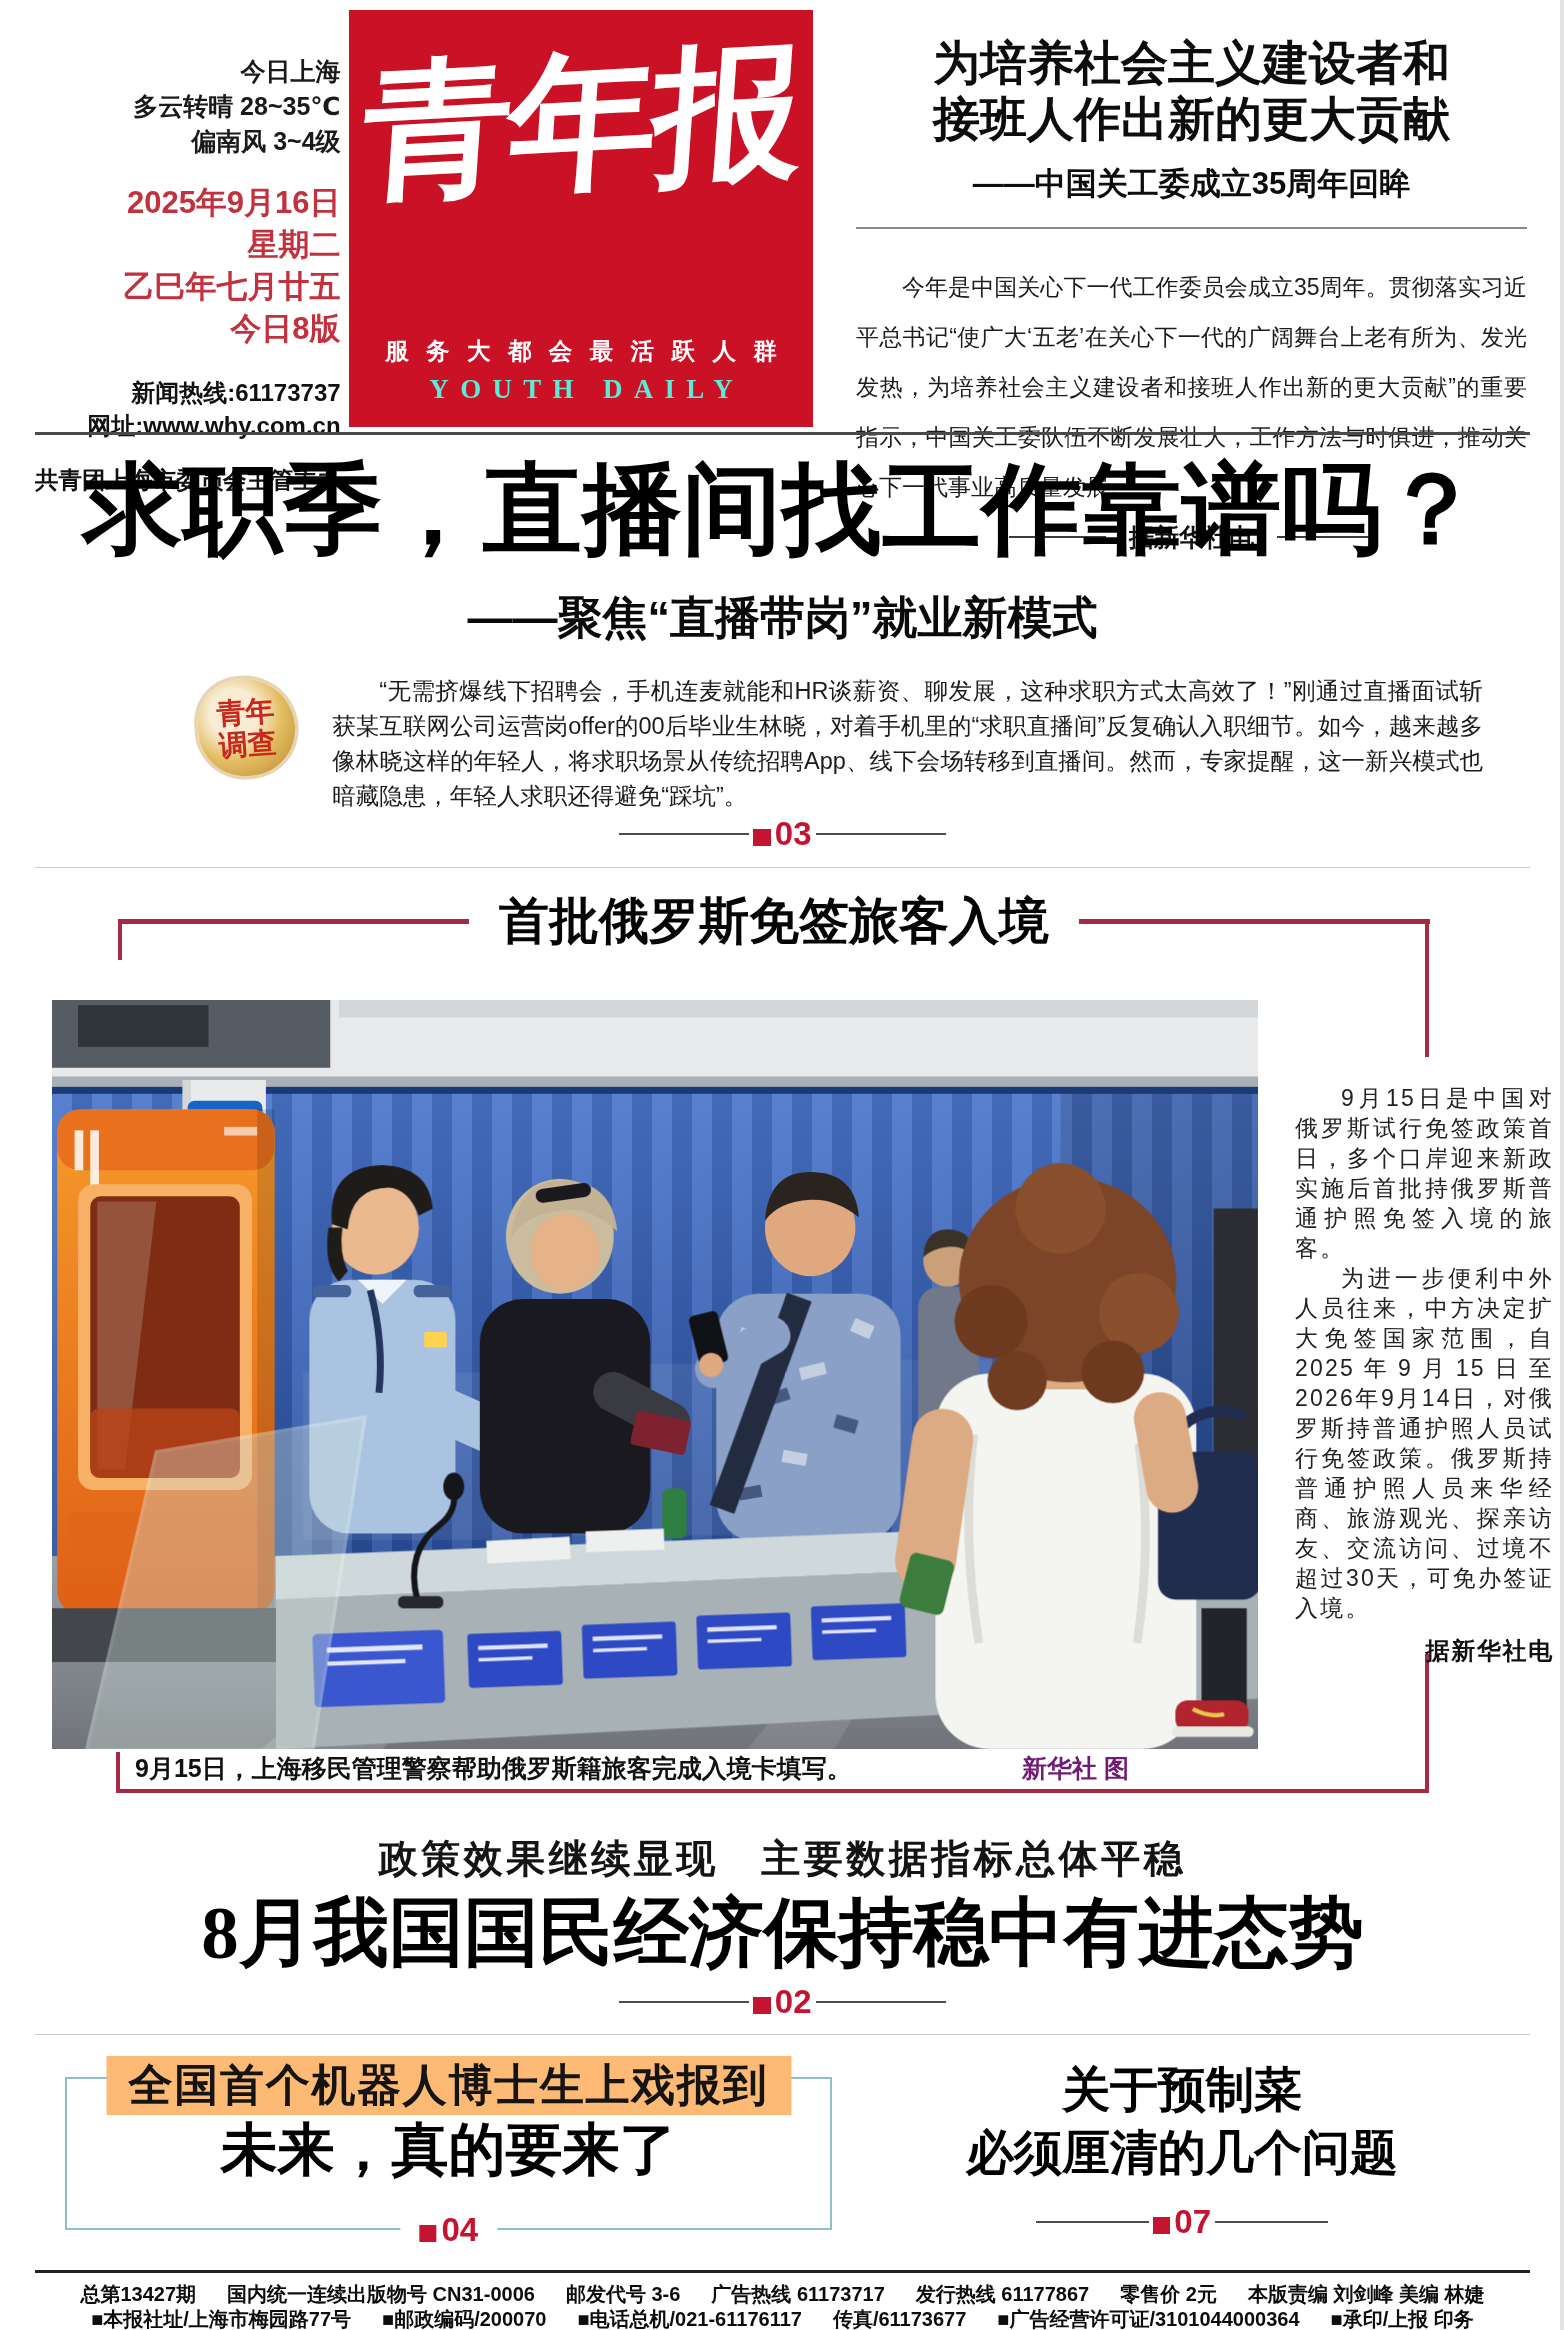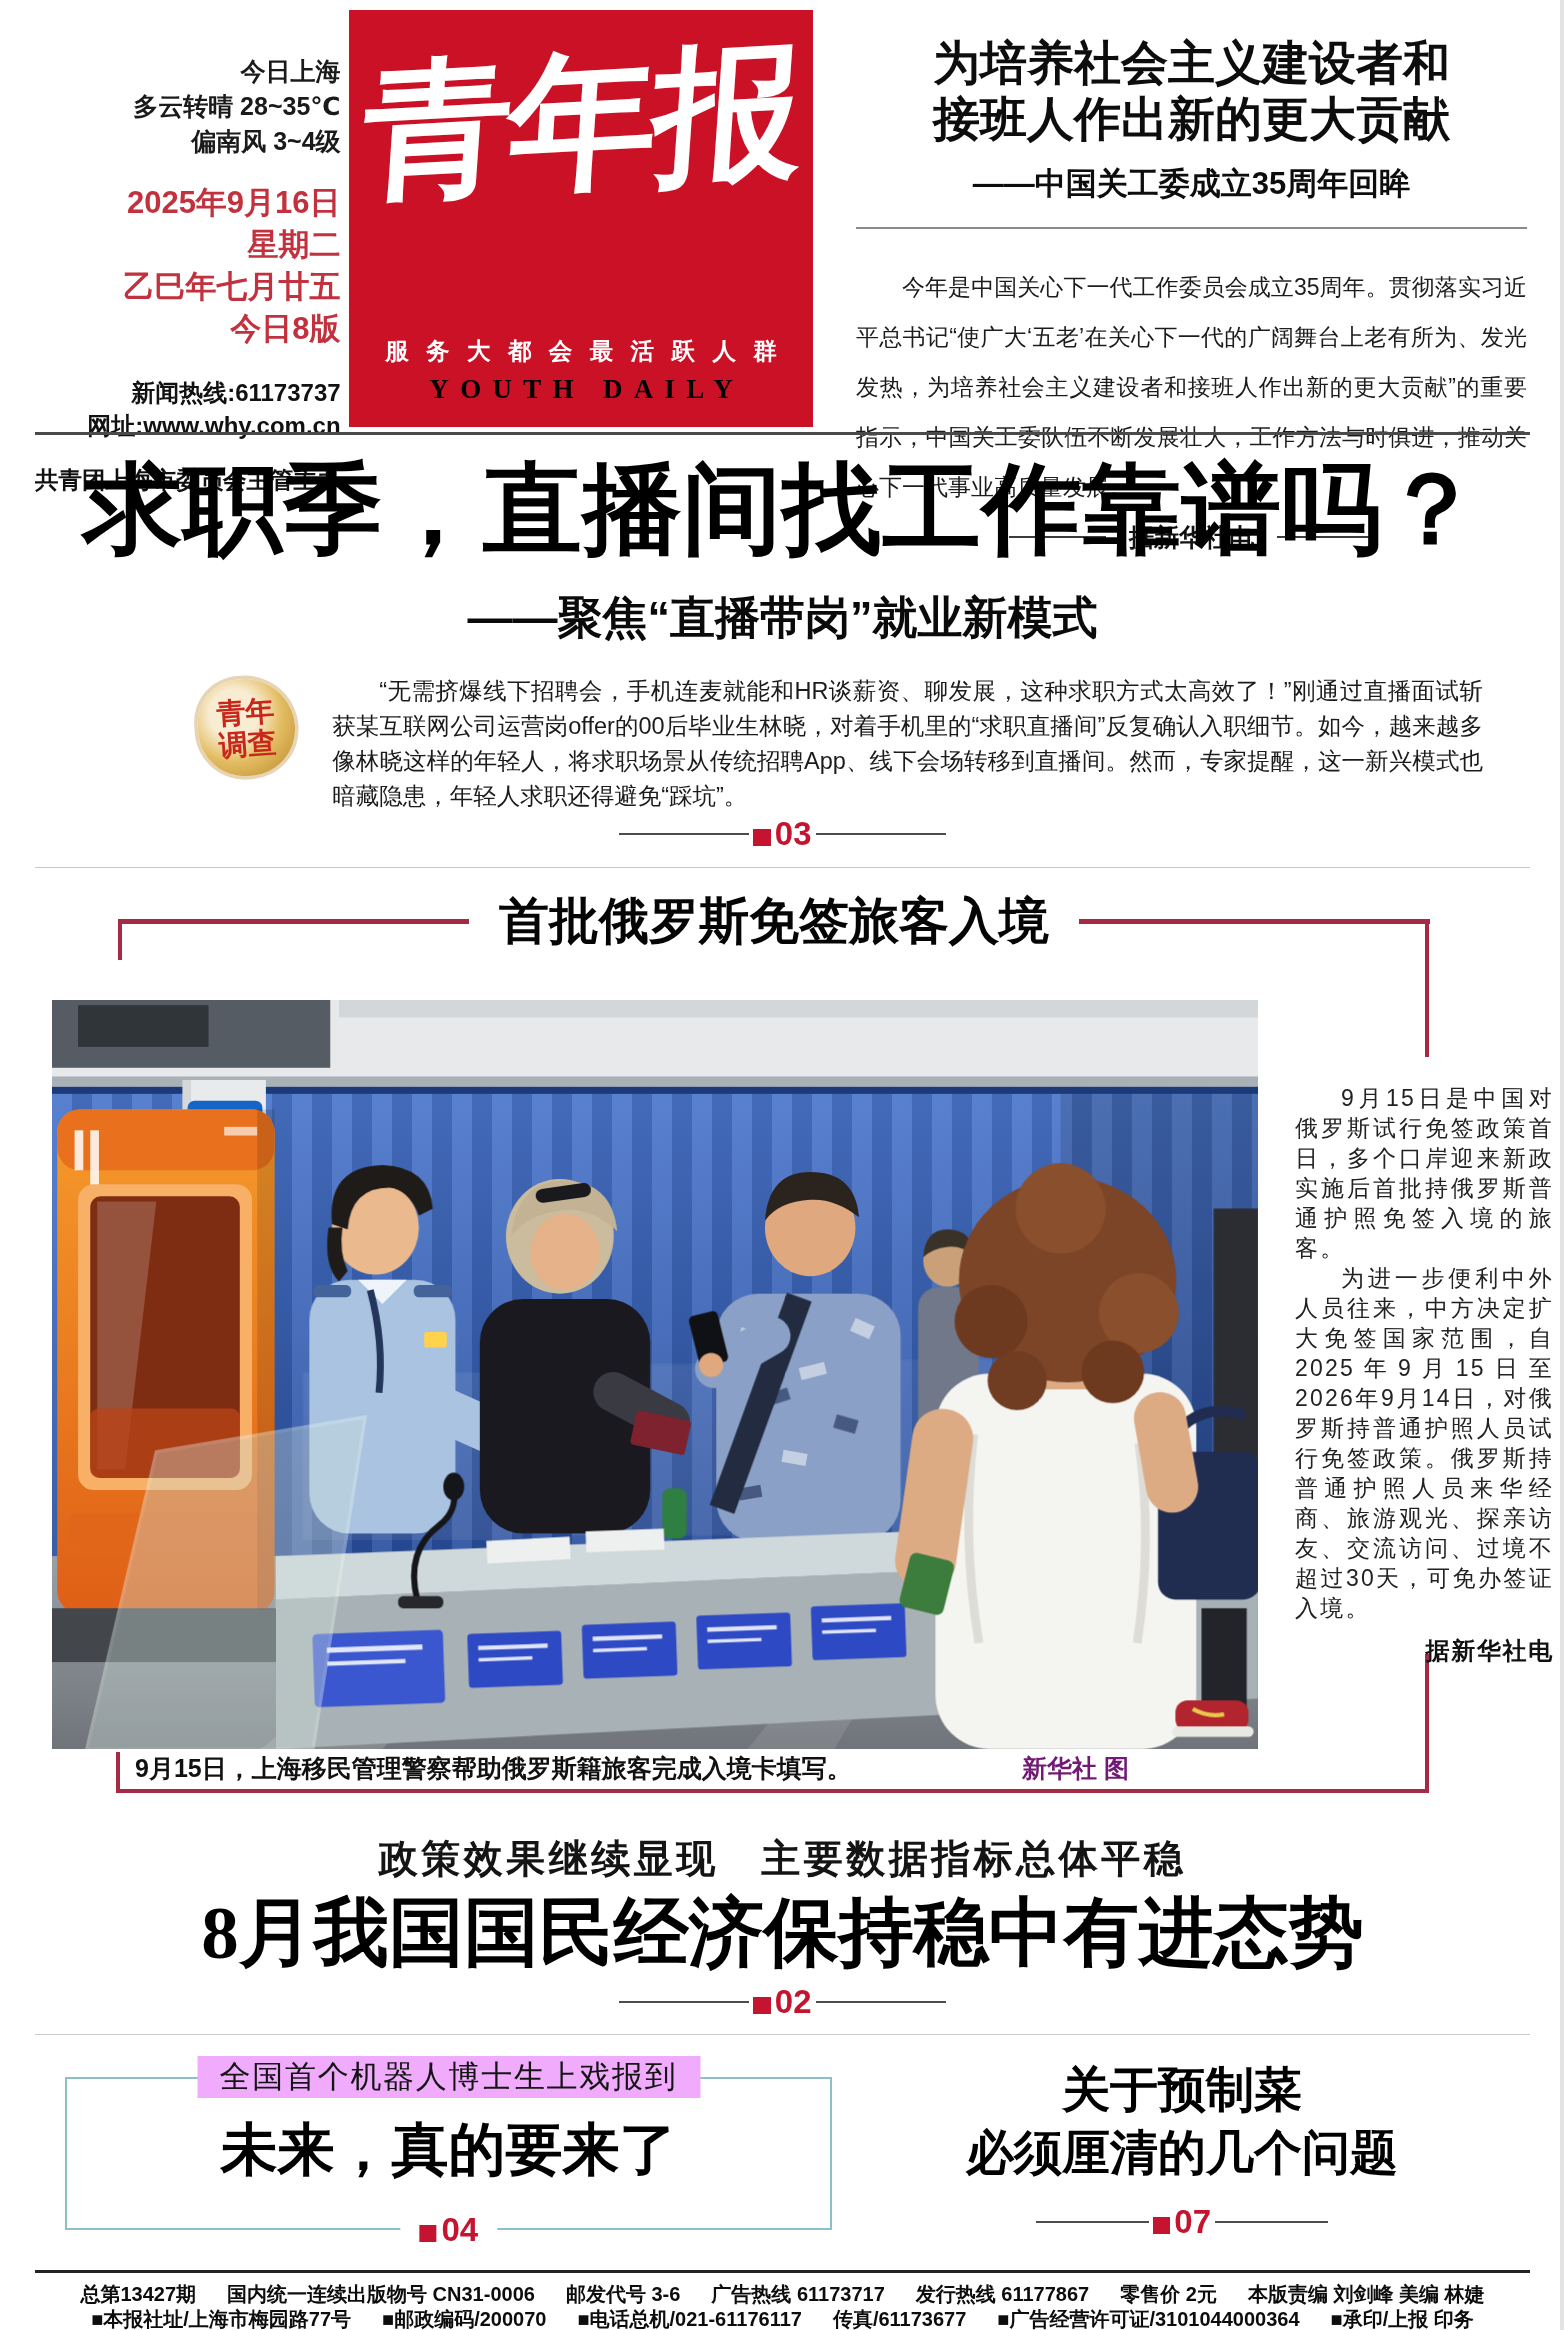--- a/index.html
+++ b/index.html
@@ -14,21 +14,21 @@
   .contact{margin-top:26px;font-size:24px;line-height:33px;font-weight:700;color:#111;}
   .organizer{margin-top:22.6px;font-size:23.5px;font-weight:700;color:#111;}
 
   
   .logo-block{left:349px;top:10.4px;width:464px;height:417px;background:#cb1126;
               display:flex;flex-direction:column;align-items:center;}
   .logo-title{margin-top:38px;font-family:"Liberation Serif","DejaVu Serif",serif;
               font-size:149px;line-height:1;font-weight:900;color:#fff;
               transform:rotate(-3deg) skewX(-7deg);letter-spacing:-3.5px;}
   .logo-slogan{margin-top:auto;color:#fff;font-size:23.5px;letter-spacing:17.4px;font-weight:600;white-space:nowrap;text-indent:17.4px;}
-  .logo-english{margin:7px 0 22.6px 0;color:#000000;font-family:"Liberation Serif","DejaVu Serif",serif;
+  .logo-english{margin:7px 0 22.6px 0;color:#5eead4;font-family:"Liberation Serif","DejaVu Serif",serif;
                 font-size:27px;font-weight:700;letter-spacing:11.3px;white-space:nowrap;text-indent:11.3px;}
 
   
   .tr-article{left:856px;top:35px;width:671px;text-align:center;}
   .tr-h{font-size:47px;line-height:56px;font-weight:900;color:#0d0d0d;}
   .tr-sub{margin-top:15.6px;font-size:31px;font-weight:800;color:#0d0d0d;}
   .tr-rule{height:1.7px;background:#8a8a8a;margin-top:22.6px;}
   .tr-body{margin-top:33px;text-align:justify;font-size:23px;line-height:50px;font-weight:500;
            color:#1c1c1c;text-indent:2em;}
   .src-row{margin-top:8.7px;display:flex;align-items:center;justify-content:center;gap:22.6px;}
@@ -79,22 +79,22 @@
   .ph-src{margin-top:12px;text-align:right;font-size:24px;font-weight:800;color:#111;letter-spacing:1.7px;}
 
   
   .eco-kicker{left:0;top:1832px;width:1565px;text-align:center;font-size:39px;font-weight:600;
               letter-spacing:3.5px;color:#141414;}
   .eco-h{left:0;top:1883px;width:1565px;text-align:center;
          font-family:"Liberation Serif","DejaVu Serif",serif;font-size:75px;font-weight:900;color:#000;}
 
   
   .box-left{left:65px;top:2077px;width:763px;height:149px;border:2.6px solid #8cbfc9;}
-  .bl-kicker{position:absolute;left:50%;top:-22.6px;transform:translateX(-50%);background:#f0abfc;
-             padding:0 22.6px;font-size:31px;font-weight:400;letter-spacing:1.7px;color:#141414;white-space:nowrap;}
+  .bl-kicker{position:absolute;left:50%;top:-22.6px;transform:translateX(-50%);background:#fdba74;
+             padding:0 22.6px;font-size:44px;font-weight:700;letter-spacing:1.7px;color:#141414;white-space:nowrap;}
   .bl-h{position:absolute;left:0;top:33px;width:100%;text-align:center;font-size:57px;font-weight:900;color:#000;}
   .box-marker{position:absolute;left:50%;bottom:-21px;transform:translateX(-50%);background:#fff;
               padding:0 19px;display:flex;align-items:center;gap:5.2px;}
   .box-right{left:878px;top:2058px;width:608px;text-align:center;}
   .br-h{font-size:48px;line-height:63px;font-weight:900;color:#000;}
   .br-marker{margin-top:19px;}
   .mline-s{width:113px;height:2.6px;background:#4d4d4d;}
 
   
   .f-rule{left:35px;top:2270px;width:1495px;height:2.6px;background:#222;position:absolute;}

